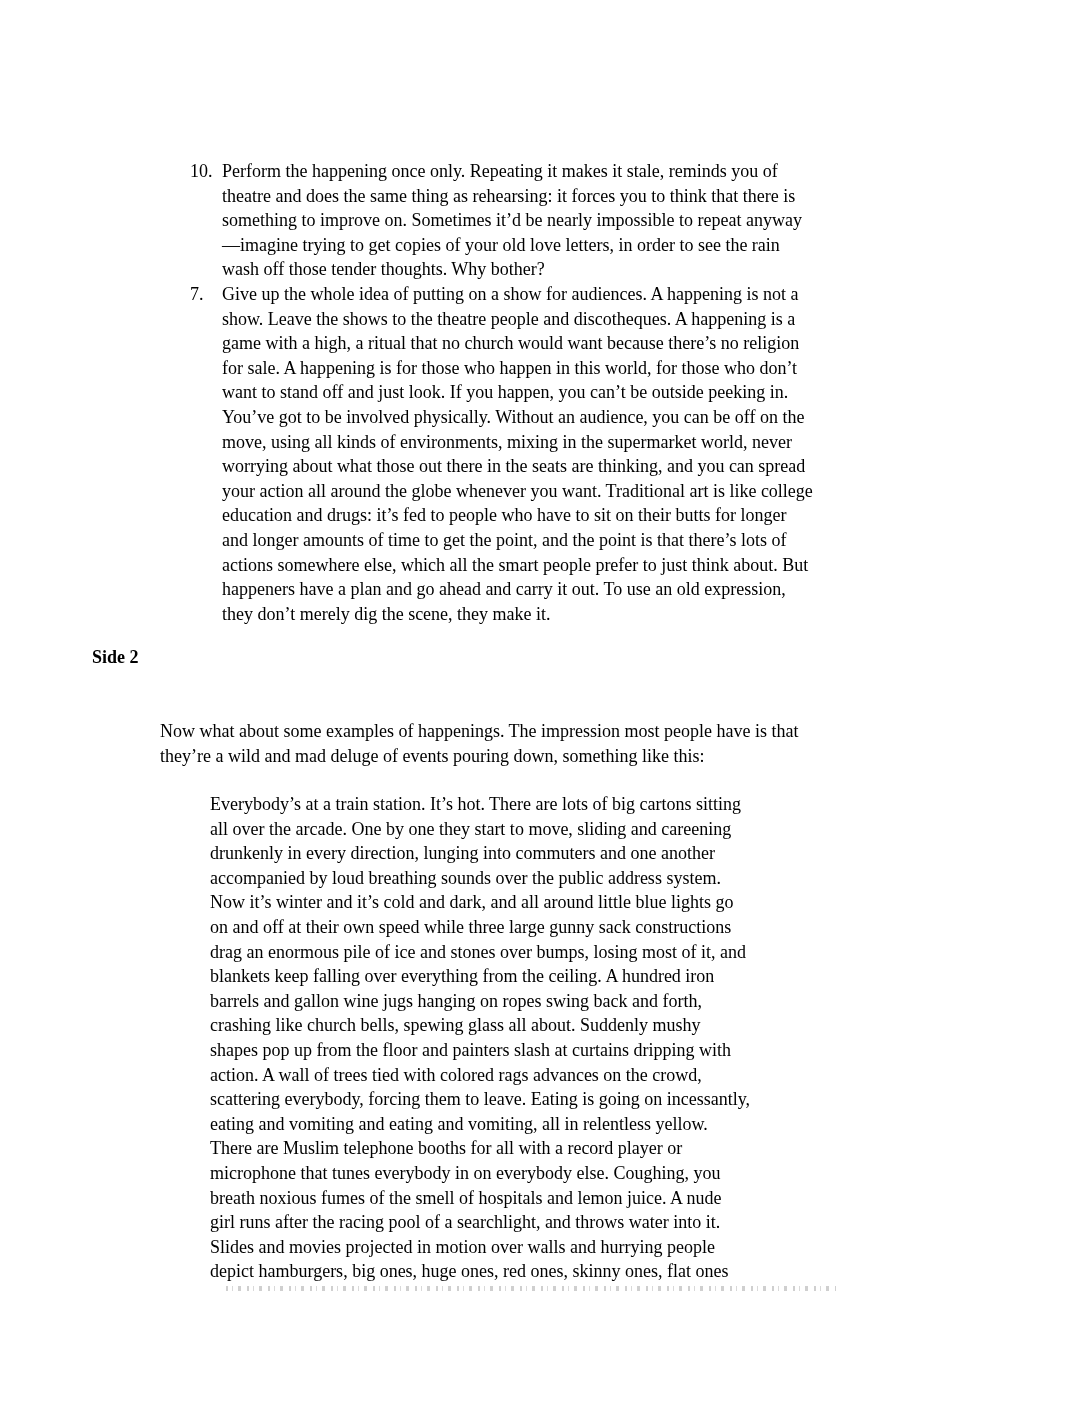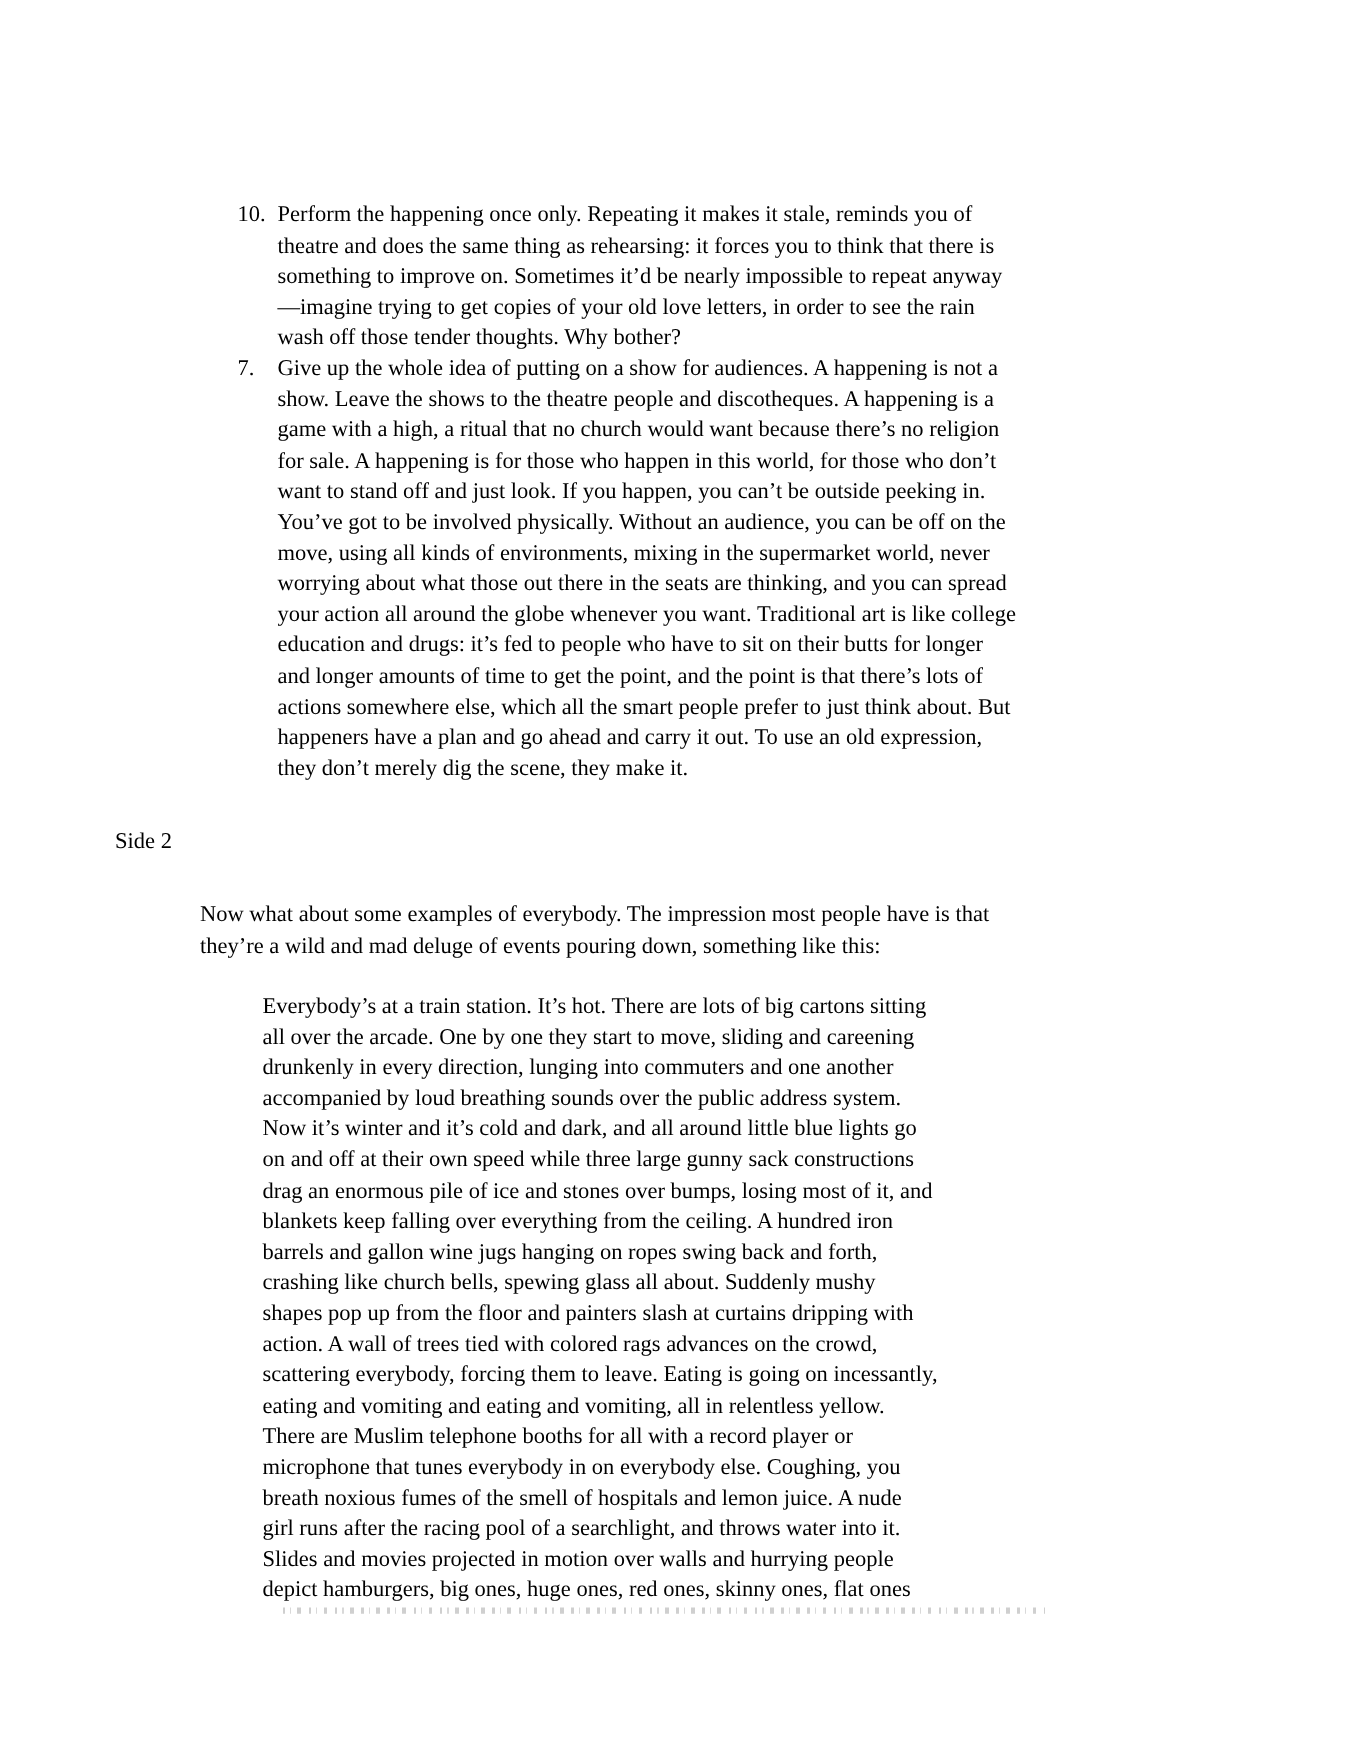--- a/index.html
+++ b/index.html
@@ -30,23 +30,23 @@
   .list-item {
     display: flex;
     align-items: flex-start;
   }
   .list-item .num {
     flex: 0 0 32px;
     width: 32px;
   }
   .section-heading {
     position: absolute;
-    top: 632px;
+    top: 617px;
     left: 92px;
-    font-weight: normal;
+    font-weight: bold;
   }
   .intro-paragraph {
     position: absolute;
     top: 691px;
     left: 160px;
   }
   .example-block {
     position: absolute;
     top: 764px;
     left: 210px;
@@ -100,21 +100,21 @@
 and longer amounts of time to get the point, and the point is that there’s lots of
 actions somewhere else, which all the smart people prefer to just think about. But
 happeners have a plan and go ahead and carry it out. To use an old expression,
 they don’t merely dig the scene, they make it.</div>
     </div>
 
   </div>
 
   <div class="section-heading">Side 2</div>
 
-  <div class="intro-paragraph body-text">Now what about some examples of everybody. The impression most people have is that
+  <div class="intro-paragraph body-text">Now what about some examples of happenings. The impression most people have is that
 they’re a wild and mad deluge of events pouring down, something like this:</div>
 
   <div class="example-block body-text">Everybody’s at a train station. It’s hot. There are lots of big cartons sitting
 all over the arcade. One by one they start to move, sliding and careening
 drunkenly in every direction, lunging into commuters and one another
 accompanied by loud breathing sounds over the public address system.
 Now it’s winter and it’s cold and dark, and all around little blue lights go
 on and off at their own speed while three large gunny sack constructions
 drag an enormous pile of ice and stones over bumps, losing most of it, and
 blankets keep falling over everything from the ceiling. A hundred iron

